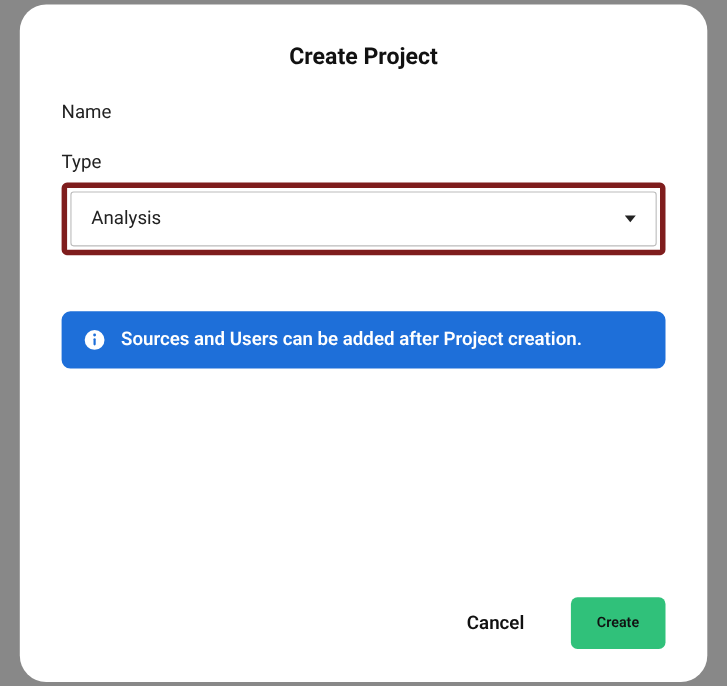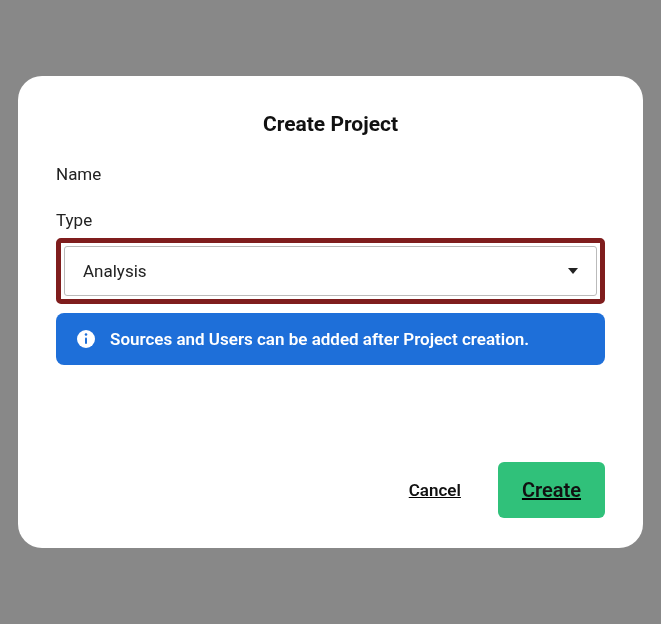--- a/index.html
+++ b/index.html
@@ -14,21 +14,21 @@
       height: 624px;
       display: flex;
       align-items: center;
       justify-content: center;
       overflow: hidden;
     }
     .modal {
       background: #fff;
       border-radius: 24px;
       width: 625px;
-      height: 472px;
+      height: 616px;
       padding: 36px 38px 30px 38px;
       display: flex;
       flex-direction: column;
       position: relative;
     }
     .modal-title {
       text-align: center;
       font-size: 21px;
       font-weight: 700;
       color: #111;
@@ -81,60 +81,59 @@
       border-right: 5px solid transparent;
       border-top: 6px solid #222;
     }
     .info-banner {
       background: #1e6fd9;
       border-radius: 8px;
       padding: 16px 20px;
       display: flex;
       align-items: center;
       gap: 14px;
+      margin-top: 42px;
     }
     .info-icon {
       width: 20px;
       height: 20px;
       flex-shrink: 0;
     }
     .info-text {
       color: #fff;
       font-size: 17px;
       font-weight: 600;
     }
     .button-row {
       margin-top: auto;
       display: flex;
       justify-content: flex-end;
       align-items: center;
-      gap: 12px;
-      text-decoration: underline;
+      gap: 36px;
     }
     .btn-cancel {
       background: transparent;
       border: none;
       font-size: 17px;
       font-weight: 600;
       color: #111;
       cursor: pointer;
       padding: 12px 6px;
       font-family: inherit;
     }
     .btn-create {
       background: #30c17a;
       border: none;
       border-radius: 6px;
-      font-size: 20px;
+      font-size: 13px;
       font-weight: 600;
       color: #111;
       cursor: pointer;
       padding: 16px 24px;
       font-family: inherit;
-      margin-left: 19px;
     }
   </style>
 </head>
 <body>
 
 <div class="modal">
   <h1 class="modal-title">Create Project</h1>
 
   <div class="form-group">
     <label class="form-label">Name</label>

